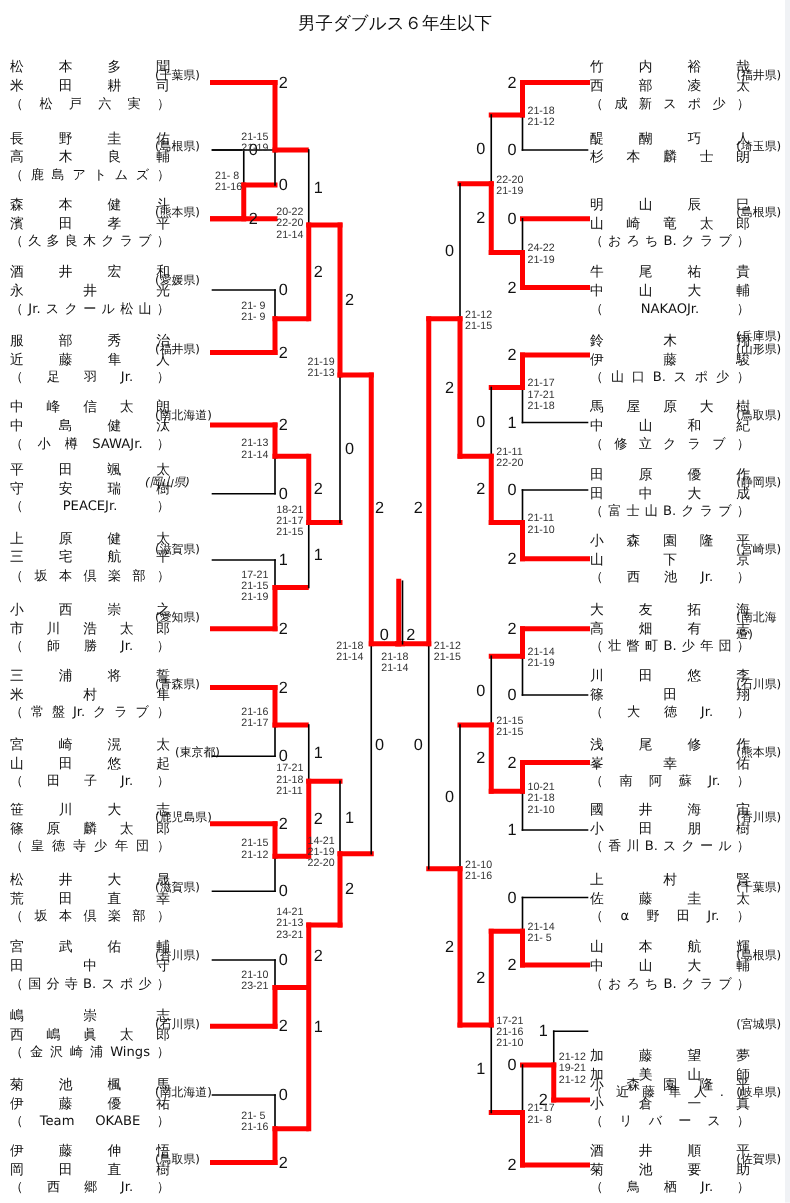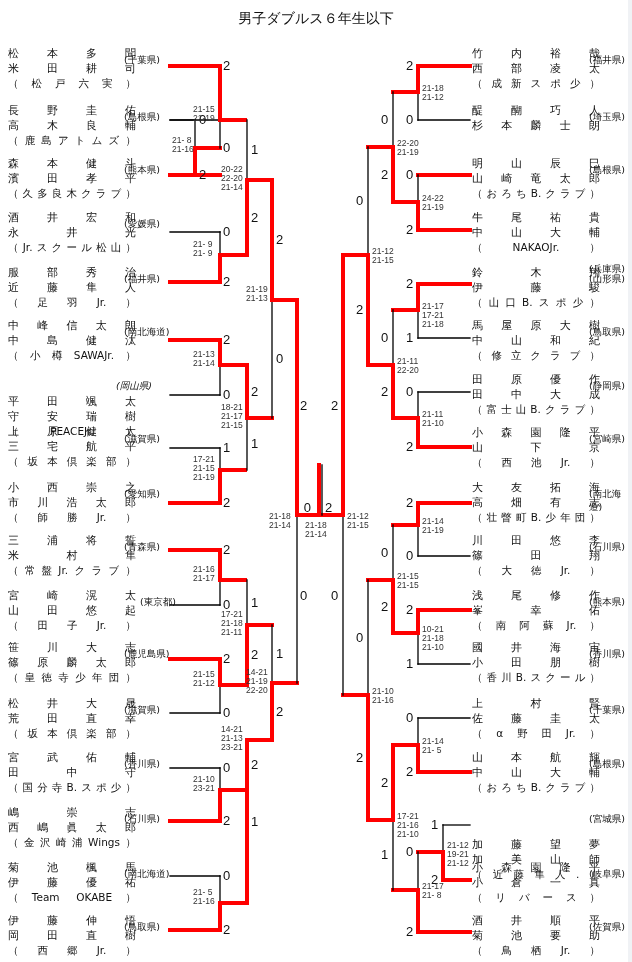--- a/index.html
+++ b/index.html
@@ -50,21 +50,21 @@
       <span class="nm">近藤隼人</span>
       <span class="club">（足羽Jr.）</span>
     </div>
     <span class="pref" style="top: 273px; left: 124px;">(福井県)</span>
     <div class="team left" style="top: 318px;">
       <span class="nm">中峰信太朗</span>
       <span class="nm">中島健汰</span>
       <span class="club">（小樽SAWAJr.）</span>
     </div>
     <span class="pref" style="top: 326px; left: 124px;">(南北海道)</span>
-    <div class="team left" style="top: 394px;">
+    <div class="team left" style="top: 368px;">
       <span class="nm">平田颯太</span>
       <span class="nm">守安瑞樹</span>
       <span class="club">（PEACEJr.）</span>
     </div>
     <span class="pref" style="top: 380px; left: 116px; font-style: italic;">(岡山県)</span>
     <div class="team left" style="top: 425px; font-family: Liberation Mono, monospace;">
       <span class="nm">上原健太</span>
       <span class="nm">三宅航平</span>
       <span class="club">（坂本倶楽部）</span>
     </div>

